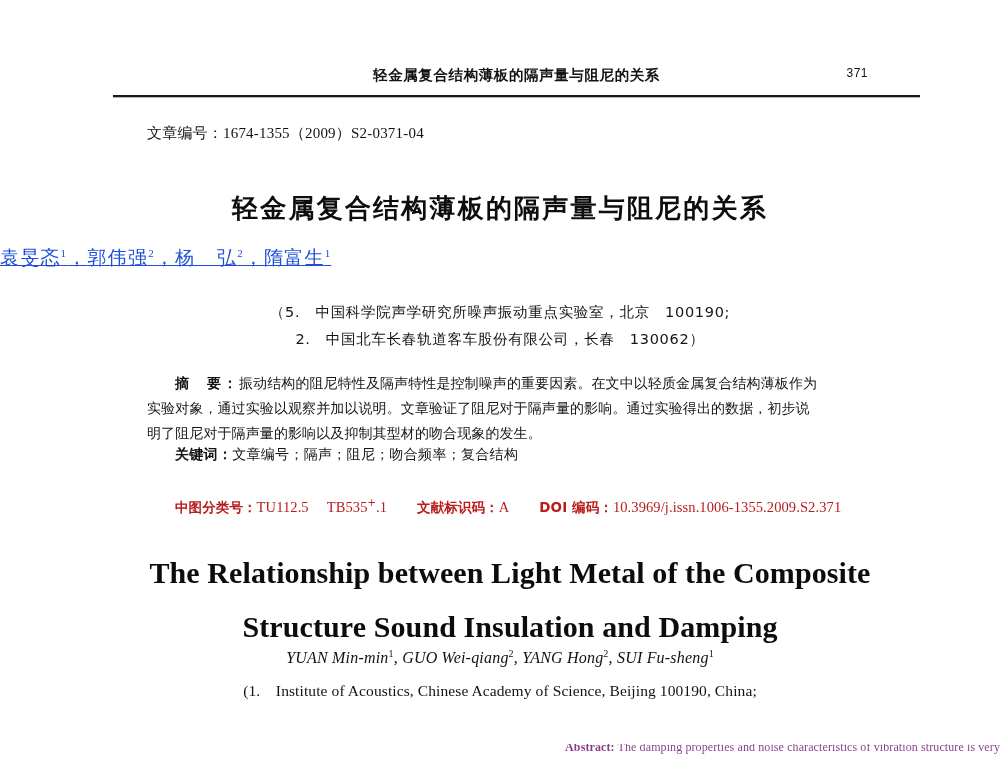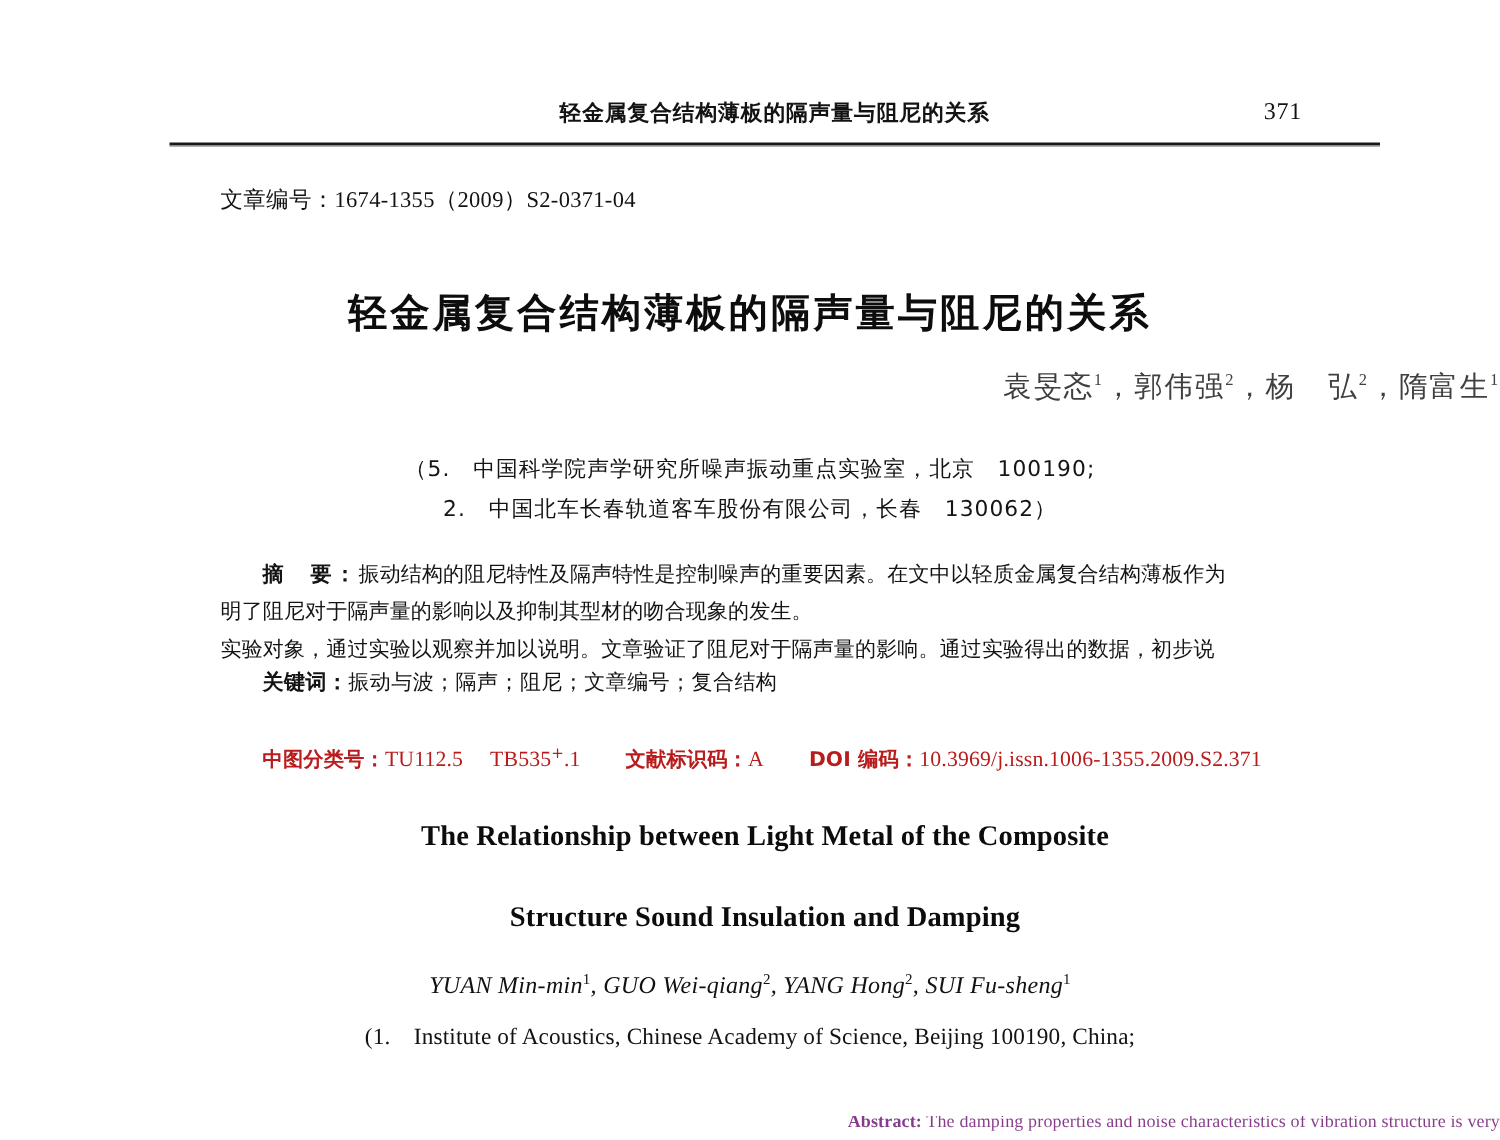--- a/index.html
+++ b/index.html
@@ -42,22 +42,22 @@
     font-size: 14.5px;
     font-weight: 700;
     letter-spacing: 0.6px;
     color: #131313;
     white-space: nowrap;
   }
   .running-head-page {
     position: absolute;
     right: 52px;
     top: 0px;
-    font-family: Liberation Serif, serif;
-    font-size: 16px;
+    font-family: Liberation Sans, sans-serif;
+    font-size: 12px;
     color: #131313;
     letter-spacing: 0.5px;
   }
   .head-rule {
     position: absolute;
     left: 113px;
     top: 95px;
     width: 807px;
     height: 2px;
     background: #1a1a1a;
@@ -98,26 +98,27 @@
     color: #0d0d0d;
     white-space: nowrap;
   }
 
   
   .cn-authors {
     position: absolute;
     left: 0;
     right: 0;
     top: 245px;
-    text-align: right;
+    text-align: left;
     font-family: "DejaVu Sans", "Liberation Sans", sans-serif;
     font-size: 19px;
     letter-spacing: 1.2px;
-    color: #404040;
-    white-space: nowrap;
+    color: #1d4ed8;
+    white-space: nowrap;
+    text-decoration: underline;
   }
   .cn-authors sup {
     font-size: 11px;
     vertical-align: super;
     font-family: "Liberation Serif", serif;
   }
 
   
   .cn-aff {
     position: absolute;
@@ -189,21 +190,21 @@
   .cn-clc sup { font-size: 10px; vertical-align: super; }
 
   
   .en-title {
     position: absolute;
     left: 0;
     right: 0;
     text-align: center;
     font-family: "Liberation Serif", "DejaVu Serif", serif;
     font-weight: 700;
-    font-size: 19px;
+    font-size: 30px;
     color: #0c0c0c;
     letter-spacing: .1px;
     white-space: nowrap;
     margin-left: 20px;
   }
   .en-title-1 { top: 531px; }
   .en-title-2 { top: 585px; }
 
   
   .en-authors {
@@ -285,26 +286,26 @@
     <span>袁旻忞<sup>1</sup></span>，<span>郭伟强<sup>2</sup></span>，<span>杨&nbsp;&nbsp;&nbsp;弘<sup>2</sup></span>，<span>隋富生<sup>1</sup></span>
   </div>
 
   <div class="cn-aff cn-aff-1">（5.　中国科学院声学研究所噪声振动重点实验室，北京　100190;</div>
   <div class="cn-aff cn-aff-2">2.　中国北车长春轨道客车股份有限公司，长春　130062）</div>
 
   <div class="cn-abstract">
     <span class="cn-line l1">
       <span class="lead">摘　要：</span><span>振动结构的阻尼特性及隔声特性是控制噪声的重要因素。在文中以轻质金属复合结构薄板作为</span>
     </span>
+    <span class="cn-line">实验对象，通过实验以观察并加以说明。文章验证了阻尼对于隔声量的影响。通过实验得出的数据，初步说</span>
     <span class="cn-line">明了阻尼对于隔声量的影响以及抑制其型材的吻合现象的发生。</span>
-    <span class="cn-line">实验对象，通过实验以观察并加以说明。文章验证了阻尼对于隔声量的影响。通过实验得出的数据，初步说</span>
   </div>
 
   <div class="cn-keywords">
-    <span class="lead">关键词：</span><span>振动与波；隔声；阻尼；文章编号；复合结构</span>
+    <span class="lead">关键词：</span><span>文章编号；隔声；阻尼；吻合频率；复合结构</span>
   </div>
 
   <div class="cn-clc">
     <span class="lead">中图分类号：</span><span class="serif">TU112.5</span><span class="gap"></span><span class="serif">TB535</span><sup>+</sup><span class="serif">.1</span><span class="gap-wide"></span><span class="lead">文献标识码：</span><span class="serif">A</span><span class="gap-wide"></span><span class="lead">DOI 编码：</span><span class="serif">10.3969/j.issn.1006-1355.2009.S2.371</span>
   </div>
 
   <h2 class="en-title en-title-1">The Relationship between Light Metal of the Composite</h2>
   <h2 class="en-title en-title-2">Structure Sound Insulation and Damping</h2>
 
   <div class="en-authors">

